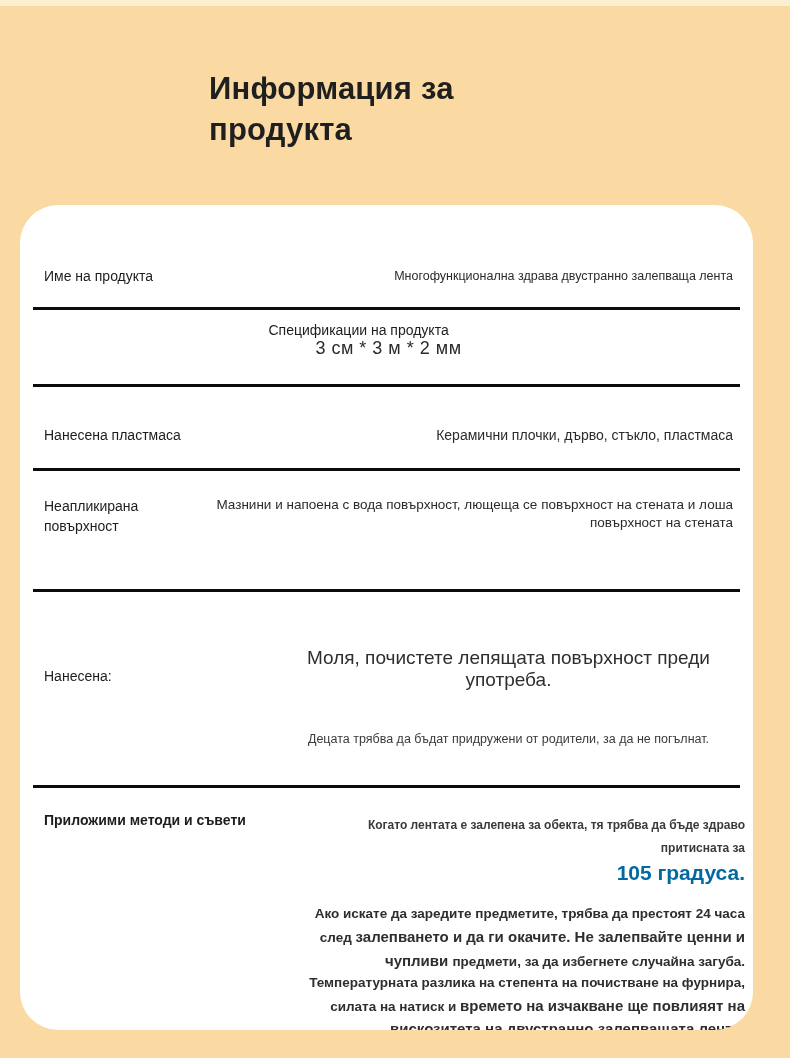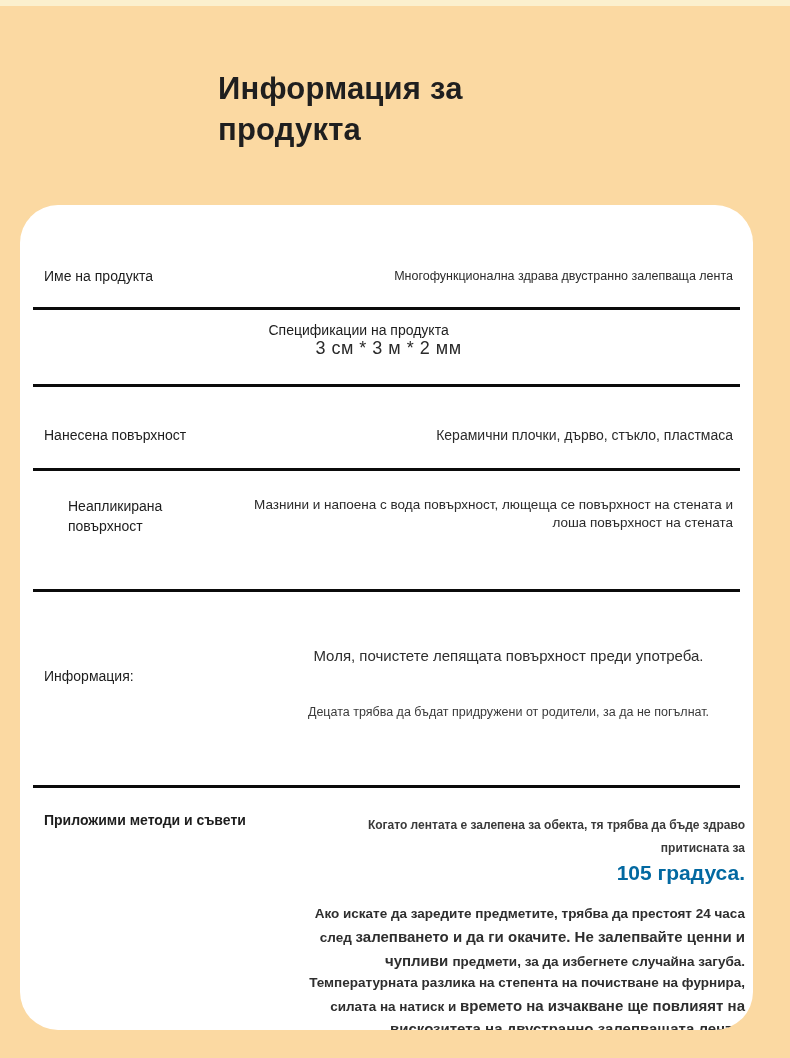--- a/index.html
+++ b/index.html
@@ -9,21 +9,21 @@
     background: #FBD9A2;
     font-family: "Liberation Sans", sans-serif;
     position: relative;
     overflow: hidden;
   }
   .top-strip {
     position: absolute; top: 0; left: 0; right: 0; height: 6px;
     background: #FBF0CE;
   }
   .title {
-    position: absolute; left: 218px; top: 68px; width: 330px;
+    position: absolute; left: 209px; top: 68px; width: 330px;
     margin: 0;
     font-size: 31px; line-height: 41px; font-weight: 700;
     color: #1F1F1F; letter-spacing: 0.2px;
   }
   .card {
     position: absolute; left: 20px; top: 205px;
     width: 733px; height: 825px;
     background: #FFFFFF;
     border-radius: 38px;
     overflow: hidden;
@@ -46,27 +46,27 @@
   .row1 { height: 102px; align-items: center; padding-top: 40px; }
   .row1 .value { font-size: 12.5px; }
   
   .row2 { height: 74px; align-items: center; padding-top: 12px; flex-direction: column; }
   .row2 .value { font-size: 18px; letter-spacing: 0.5px; }
   
   .row3 { height: 81px; align-items: center; padding-top: 14px; }
   .row3 .value { font-size: 14px; }
   
   .row4 { height: 118px; padding-top: 25px; }
-  .row4 .label { max-width: 150px; line-height: 1.45; margin-left: 24px; }
+  .row4 .label { max-width: 150px; line-height: 1.45; }
   .row4 .value { font-size: 13.5px; line-height: 1.35; }
   
   .row5 { height: 193px; }
   .row5 .label { align-self: center; position: relative; top: -13px; }
   .row5 .value { display: flex; flex-direction: column; text-align: center; padding-top: 55px; }
-  .note1 { font-size: 15px; color: #2E2E2E; }
+  .note1 { font-size: 19px; color: #2E2E2E; }
   .note2 { font-size: 12.5px; margin-top: 41px; color: #3A3A3A; }
   
   .row6 { height: 242px; padding-top: 24px; padding-right: 8px; font-weight: bold; }
   .row6 .value { text-align: right; margin-left: 24px; }
   .tip1 { margin: 0; line-height: 1.45; }
   .tip1-small { font-size: 12px; color: #3A3A3A; }
   .tip1-large { font-size: 21px; color: #0369a1; }
   .tip2 { margin: 15px 0 0 0; font-size: 13.5px; line-height: 1.55; color: #2E2E2E; }
   .seg-lg { font-size: 15px; }
 </style>
@@ -85,33 +85,33 @@
   </div>
   <div class="divider"></div>
 
   <div class="row row2">
     <div class="label">Спецификации на продукта</div>
     <div class="value">3 см * 3 м * 2 мм</div>
   </div>
   <div class="divider"></div>
 
   <div class="row row3">
-    <div class="label">Нанесена повърхност</div>
+    <div class="label">Нанесена пластмаса</div>
     <div class="value">Керамични плочки, дърво, стъкло, пластмаса</div>
   </div>
   <div class="divider"></div>
 
   <div class="row row4">
     <div class="label">Неапликирана повърхност</div>
     <div class="value">Мазнини и напоена с вода повърхност, лющеща се повърхност на стената и лоша повърхност на стената</div>
   </div>
   <div class="divider"></div>
 
   <div class="row row5">
-    <div class="label">Информация:</div>
+    <div class="label">Нанесена:</div>
     <div class="value">
       <div class="note1">Моля, почистете лепящата повърхност преди употреба.</div>
       <div class="note2">Децата трябва да бъдат придружени от родители, за да не погълнат.</div>
     </div>
   </div>
   <div class="divider"></div>
 
   <div class="row row6">
     <div class="label">Приложими методи и съвети</div>
     <div class="value">

